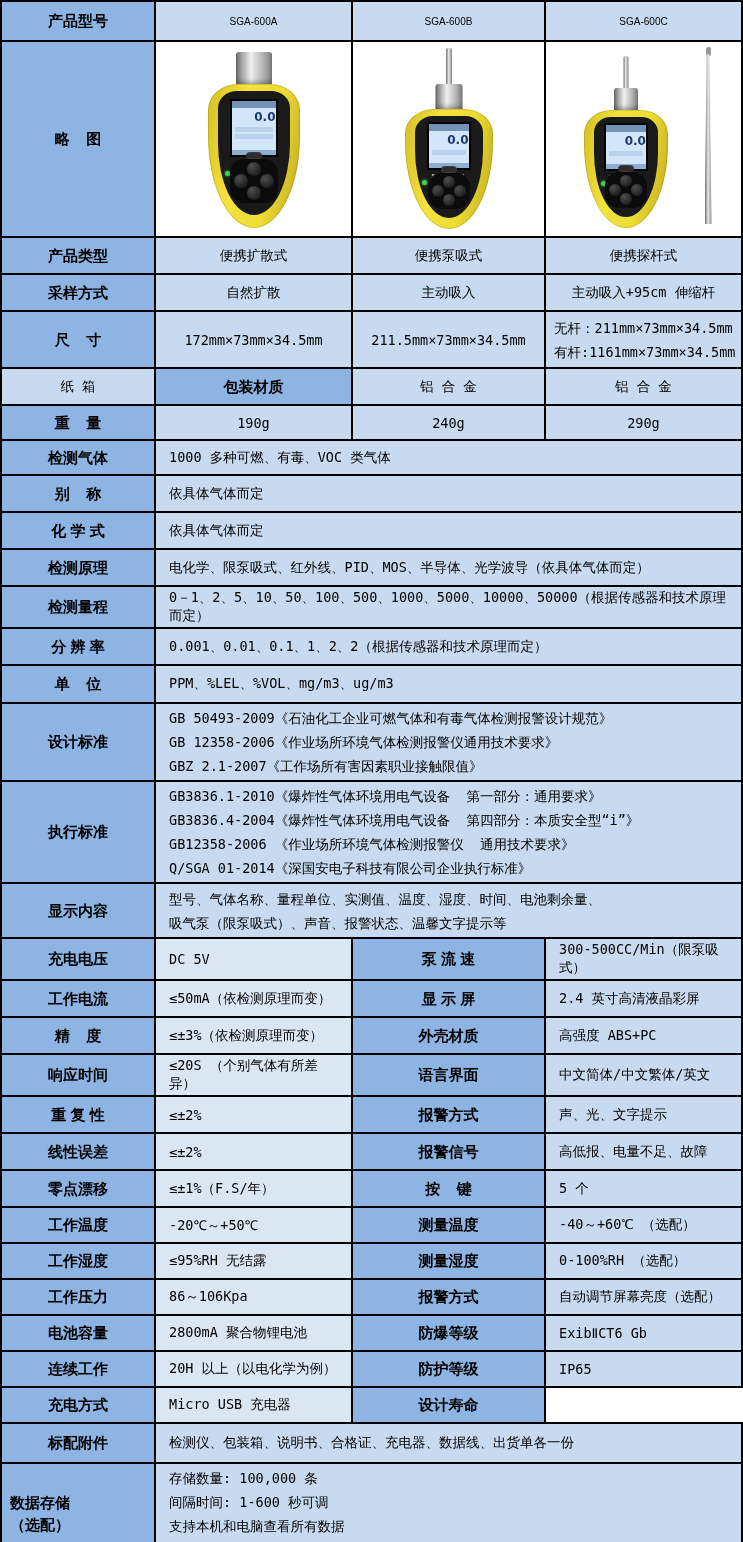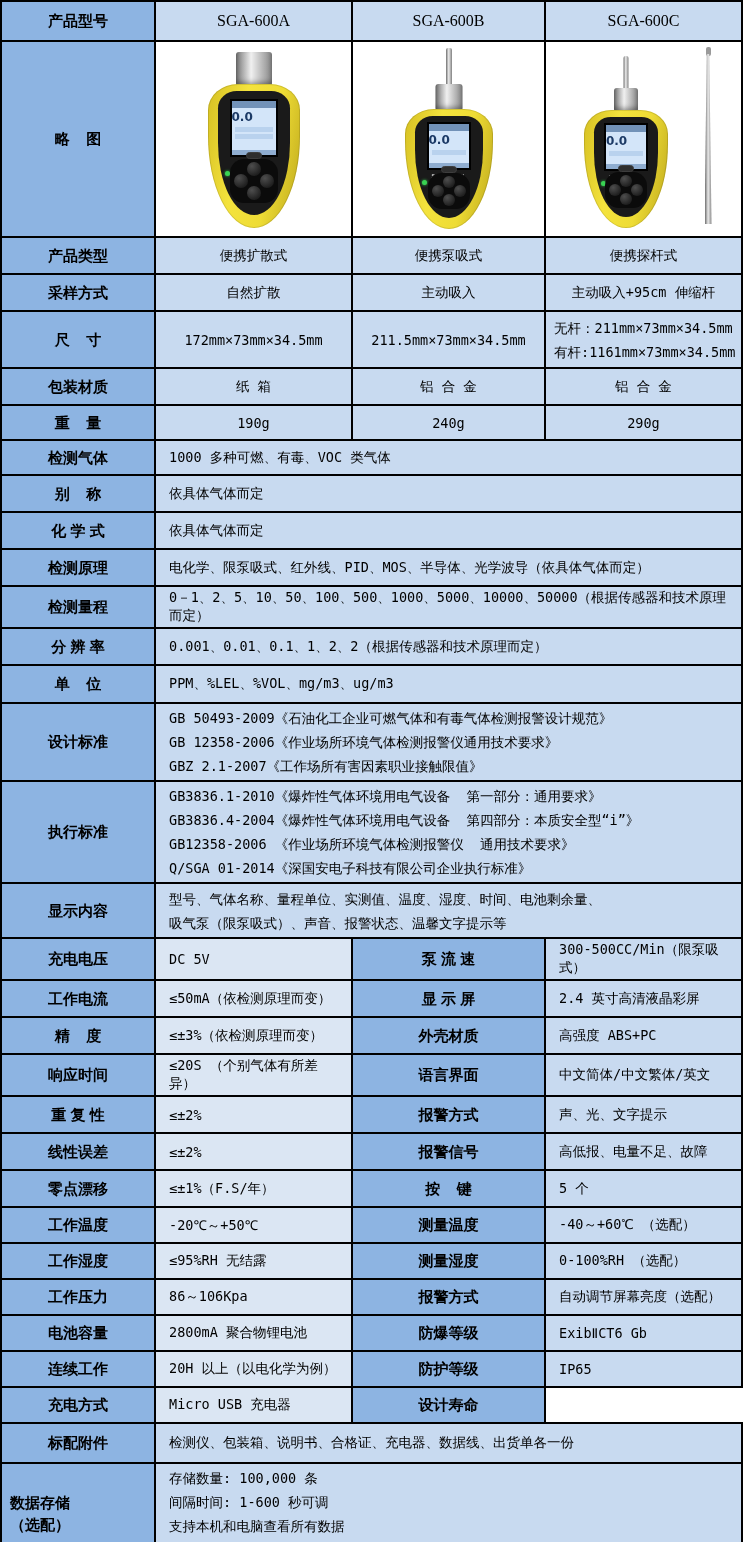--- a/index.html
+++ b/index.html
@@ -11,21 +11,21 @@
   .c{border-right:2px solid #000;display:flex;align-items:center;justify-content:center;padding:2px 8px;overflow:hidden}
   .lab{background:#8db4e2;font-weight:bold;font-size:15px;white-space:pre;text-align:right;line-height:22px}
   .lab.col{flex-direction:column}
   .d{background:#c8daf0;font-size:13.5px}
   .d.light{background:#dbe6f3}
   .white{background:#fff}
   .left{justify-content:flex-start;text-align:left;padding-left:13px}
   .col{flex-direction:column;align-items:flex-start;justify-content:center}
   .lines span{display:block;line-height:24px;white-space:pre}
   .val{font-family:"DejaVu Sans Mono","Liberation Sans",sans-serif;white-space:pre-wrap}
-  .mono{font-family:Liberation Serif, serif;font-size:16px}
+  .mono{font-family:Liberation Sans, sans-serif;font-size:10px}
 
   
   .device{position:relative;width:176px;height:190px}
   .cx{left:var(--cx,50%);transform:translateX(-50%)}
   .cap{position:absolute;background:linear-gradient(90deg,#767676,#f0f0f0 42%,#878787);border-radius:3px;box-shadow:inset 0 -4px 5px rgba(0,0,0,.35)}
   .v-a .cap{top:8px;width:36px;height:34px}
   .v-b .cap{top:40px;width:27px;height:27px}
   .v-c .cap{top:44px;width:24px;height:24px}
   .rod{position:absolute;background:linear-gradient(90deg,#6f6f6f,#ececec 45%,#808080);border-radius:2px}
   .v-b .rod{top:4px;width:6px;height:38px}
@@ -34,21 +34,21 @@
   .v-a .dbody{top:40px;width:92px;height:144px}
   .v-b .dbody{top:65px;width:88px;height:120px}
   .v-c .dbody{top:66px;width:84px;height:118px}
   .face{position:absolute;left:50%;transform:translateX(-50%);top:7px;background:#1a1a1a;border-radius:22px 22px 42px 42px/20px 20px 84px 84px}
   .v-a .face{width:72px;height:124px}
   .v-b .face{width:68px;height:102px}
   .v-c .face{width:64px;height:100px}
   .screen{position:relative;margin:8px auto 0;width:48px;height:58px;background:#d3e5f9;border:2px solid #000;display:flex;flex-direction:column}
   .v-b .screen,.v-c .screen{width:44px;height:48px;margin-top:6px}
   .scr-top{height:7px;background:#7292b8}
-  .scr-val{text-align:left;font-size:12px;font-weight:bold;color:#1c3a66;line-height:18px;font-family:"DejaVu Sans",sans-serif}
+  .scr-val{text-align:right;font-size:12px;font-weight:bold;color:#1c3a66;line-height:18px;font-family:"DejaVu Sans",sans-serif}
   .scr-line{height:5px;margin:1px 3px;background:#b9d2ee}
   .scr-bot{height:5px;background:#8fadd0;margin-top:auto}
   .brand{text-align:center;font-size:5px;letter-spacing:1.5px;color:#d2d2d2;margin-top:3px;font-weight:bold}
   .led{position:absolute;left:7px;width:5px;height:5px;border-radius:50%;background:#39d353;box-shadow:0 0 3px #39d353}
   .v-a .led{top:80px}.v-b .led,.v-c .led{top:64px}
   .keypad{position:absolute;left:50%;transform:translateX(-50%);bottom:12px;width:48px;height:44px;background:#0b0b0b;border-radius:14px}
   .v-b .keypad,.v-c .keypad{width:42px;height:36px;bottom:9px}
   .menu{position:absolute;left:50%;transform:translateX(-50%);top:-7px;width:16px;height:7px;background:#2e2e2e;border-radius:4px;border:1px solid #3d3d3d}
   .k{position:absolute;width:14px;height:14px;border-radius:50%;background:radial-gradient(circle at 35% 30%,#4e4e4e,#1f1f1f 72%)}
   .v-b .k,.v-c .k{width:12px;height:12px}
@@ -170,22 +170,22 @@
   <div class="row" style="min-height:57px">
     <div class="c lab">尺    寸</div>
     <div class="c d val">172mm×73mm×34.5mm</div>
     <div class="c d val">211.5mm×73mm×34.5mm</div>
     <div class="c d val col lines">
       <span>无杆：211mm×73mm×34.5mm</span>
       <span>有杆:1161mm×73mm×34.5mm</span>
     </div>
   </div>
   <div class="row" style="min-height:37px">
+    <div class="c d val">纸 箱</div>
     <div class="c lab">包装材质</div>
-    <div class="c d val">纸 箱</div>
     <div class="c d val">铝 合 金</div>
     <div class="c d val">铝 合 金</div>
   </div>
   <div class="row" style="min-height:35px">
     <div class="c lab">重    量</div>
     <div class="c d val">190g</div>
     <div class="c d val">240g</div>
     <div class="c d val">290g</div>
   </div>
 

